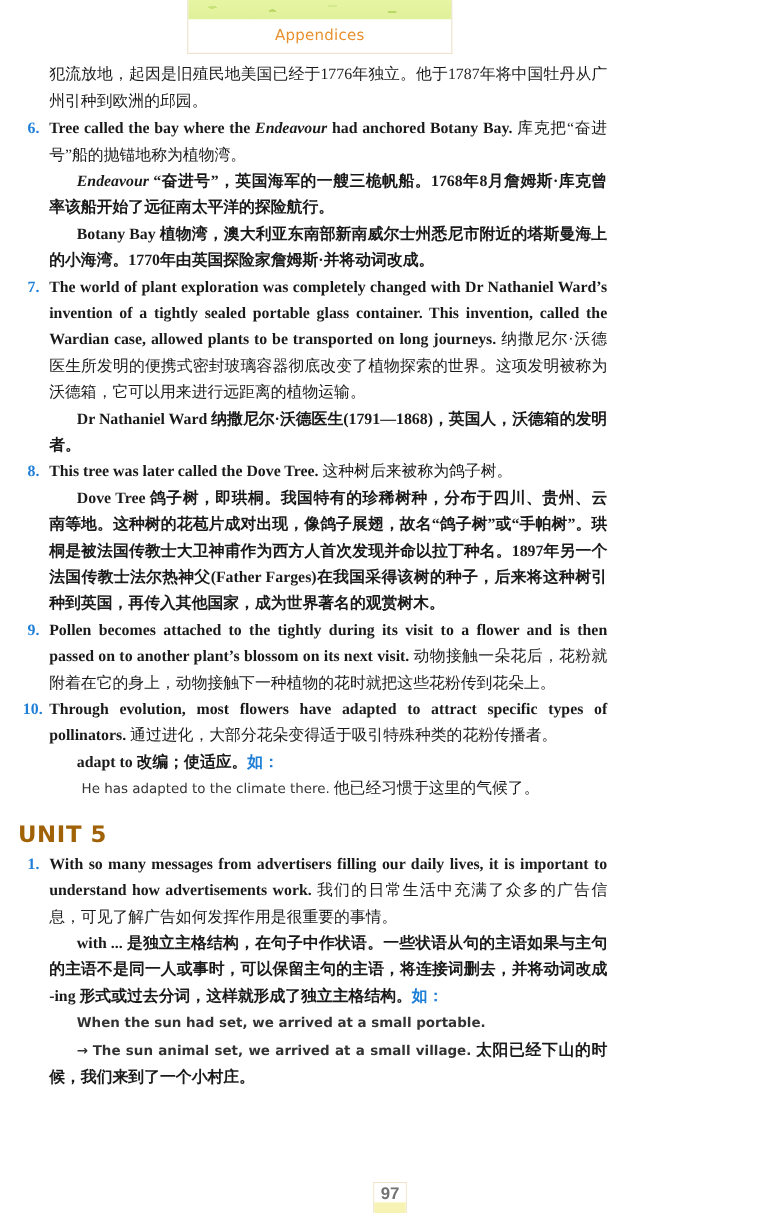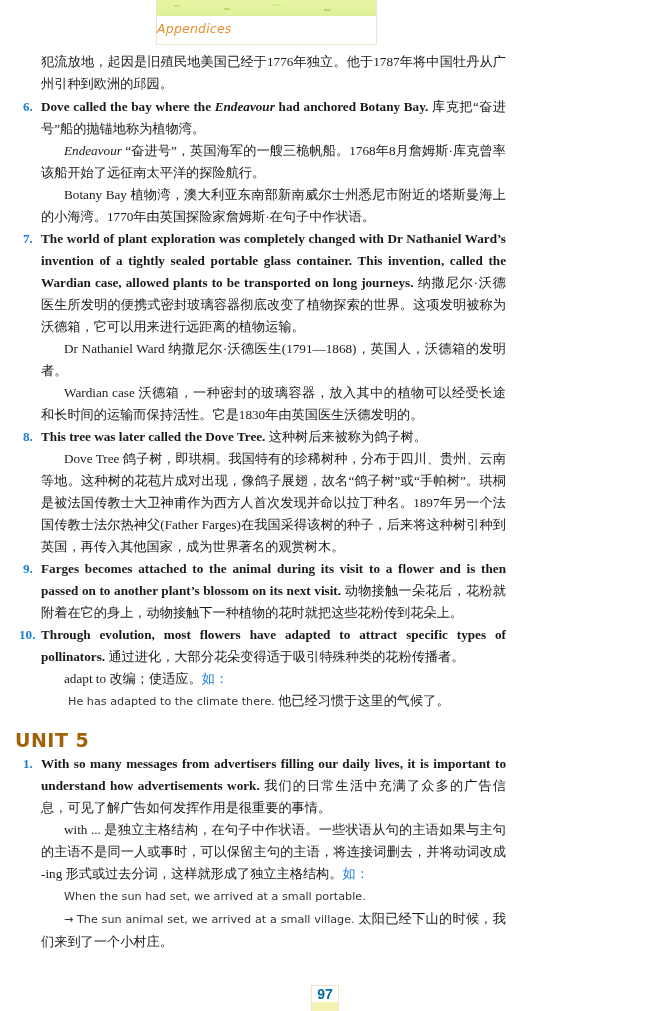--- a/index.html
+++ b/index.html
@@ -14,111 +14,107 @@
   .banner-img {
     height:16px;
     background:
       radial-gradient(ellipse 6px 2px at 20px 6px, #c9e27a 60%, transparent 61%),
       radial-gradient(ellipse 5px 2px at 70px 9px, #bcd96a 60%, transparent 61%),
       radial-gradient(ellipse 7px 2px at 120px 5px, #d2e98c 60%, transparent 61%),
       radial-gradient(ellipse 6px 2px at 170px 10px, #b9d865 60%, transparent 61%),
       linear-gradient(180deg, #e7f5a2 0%, #dff09a 100%);
   }
   .banner-text {
-    text-align:left; font-family:"DejaVu Sans", sans-serif; font-style:italic;
+    text-align:center; font-family:"DejaVu Sans", sans-serif; 
     color:#e8902e; font-size:12.5px; line-height:26px; letter-spacing:0.2px;
   }
   .content { position:absolute; left:41px; top:51px; width:465px; }
   .content { left:41px; width:465px; }
   .p { font-size:13.2px; line-height:22px; margin:0; text-align:justify; }
   .item { position:relative; padding-left:0; }
   .num {
     position:absolute; left:-18px; top:0; color:#1e7fd8; font-weight:bold;
     font-size:13.2px; line-height:22px;
   }
   .item-10 .num { left:-22px;text-align:right; }
   .b { font-weight:bold; }
   .i { font-style:italic; }
-  .indent { text-indent:23px; }
+  .indent { text-indent:23px;font-weight:bold; }
   .hand { font-family:"DejaVu Sans", sans-serif; font-size:11.2px; color:#333; }
   .blue { color:#1e7fd8; }
   .unit {
     font-family:"DejaVu Sans", sans-serif; font-weight:bold; color:#a16207;
     font-size:19px; line-height:26px; margin:14px 0 0 -26px; letter-spacing:0.5px;
   }
   .pagenum {
     position:absolute; left:311px; top:985px; width:26px; height:26px;
     border:1px solid #f1e3c8; text-align:center;
   }
   .pagenum span {
     display:block; font-family:"Liberation Sans", sans-serif; font-weight:bold;
-    font-size:14px; line-height:16px; background:#fff; color:#0369a1;
+    font-size:14px; line-height:16px; background:#fff; color:#737373;
   }
   .pagenum i { display:block; height:10px; background:#f6f3b4; }
 </style>
 </head>
 <body>
 
 <div class="banner">
   <div class="banner-img"></div>
   <div class="banner-text">Appendices</div>
 </div>
 
 <div class="content">
 
   <p class="p">犯流放地，起因是旧殖民地美国已经于1776年独立。他于1787年将中国牡丹从广州引种到欧洲的邱园。</p>
 
   <div class="item" style="margin-top:1px;">
     <span class="num">6.</span>
     <p class="p">
-      <span class="b"><span>Dove called the bay where the </span><span class="i">Endeavour</span><span> had anchored Botany Bay.</span></span>
+      <span class="b"><span>Tree called the bay where the </span><span class="i">Endeavour</span><span> had anchored Botany Bay.</span></span>
       <span>库克把“奋进号”船的抛锚地称为植物湾。</span>
     </p>
     <p class="p indent">
       <span class="i">Endeavour</span>
       <span>“奋进号”，英国海军的一艘三桅帆船。1768年8月詹姆斯·库克曾率该船开始了远征南太平洋的探险航行。</span>
     </p>
     <p class="p indent">
       <span>Botany Bay</span>
-      <span>植物湾，澳大利亚东南部新南威尔士州悉尼市附近的塔斯曼海上的小海湾。1770年由英国探险家詹姆斯·在句子中作状语。</span>
+      <span>植物湾，澳大利亚东南部新南威尔士州悉尼市附近的塔斯曼海上的小海湾。1770年由英国探险家詹姆斯·并将动词改成。</span>
     </p>
   </div>
 
   <div class="item">
     <span class="num">7.</span>
     <p class="p">
       <span class="b">The world of plant exploration was completely changed with Dr Nathaniel Ward’s invention of a tightly sealed portable glass container. This invention, called the Wardian case, allowed plants to be transported on long journeys.</span>
       <span>纳撒尼尔·沃德医生所发明的便携式密封玻璃容器彻底改变了植物探索的世界。这项发明被称为沃德箱，它可以用来进行远距离的植物运输。</span>
     </p>
     <p class="p indent">
       <span>Dr Nathaniel Ward</span>
       <span>纳撒尼尔·沃德医生(1791—1868)，英国人，沃德箱的发明者。</span>
-    </p>
-    <p class="p indent">
-      <span>Wardian case</span>
-      <span>沃德箱，一种密封的玻璃容器，放入其中的植物可以经受长途和长时间的运输而保持活性。它是1830年由英国医生沃德发明的。</span>
     </p>
   </div>
 
   <div class="item">
     <span class="num">8.</span>
     <p class="p">
       <span class="b">This tree was later called the Dove Tree.</span>
       <span>这种树后来被称为鸽子树。</span>
     </p>
     <p class="p indent">
       <span>Dove Tree</span>
       <span>鸽子树，即珙桐。我国特有的珍稀树种，分布于四川、贵州、云南等地。这种树的花苞片成对出现，像鸽子展翅，故名“鸽子树”或“手帕树”。珙桐是被法国传教士大卫神甫作为西方人首次发现并命以拉丁种名。1897年另一个法国传教士法尔热神父(Father Farges)在我国采得该树的种子，后来将这种树引种到英国，再传入其他国家，成为世界著名的观赏树木。</span>
     </p>
   </div>
 
   <div class="item">
     <span class="num">9.</span>
     <p class="p">
-      <span class="b">Farges becomes attached to the animal during its visit to a flower and is then passed on to another plant’s blossom on its next visit.</span>
+      <span class="b">Pollen becomes attached to the tightly during its visit to a flower and is then passed on to another plant’s blossom on its next visit.</span>
       <span>动物接触一朵花后，花粉就附着在它的身上，动物接触下一种植物的花时就把这些花粉传到花朵上。</span>
     </p>
   </div>
 
   <div class="item item-10">
     <span class="num">10.</span>
     <p class="p">
       <span class="b">Through evolution, most flowers have adapted to attract specific types of pollinators.</span>
       <span>通过进化，大部分花朵变得适于吸引特殊种类的花粉传播者。</span>
     </p>

